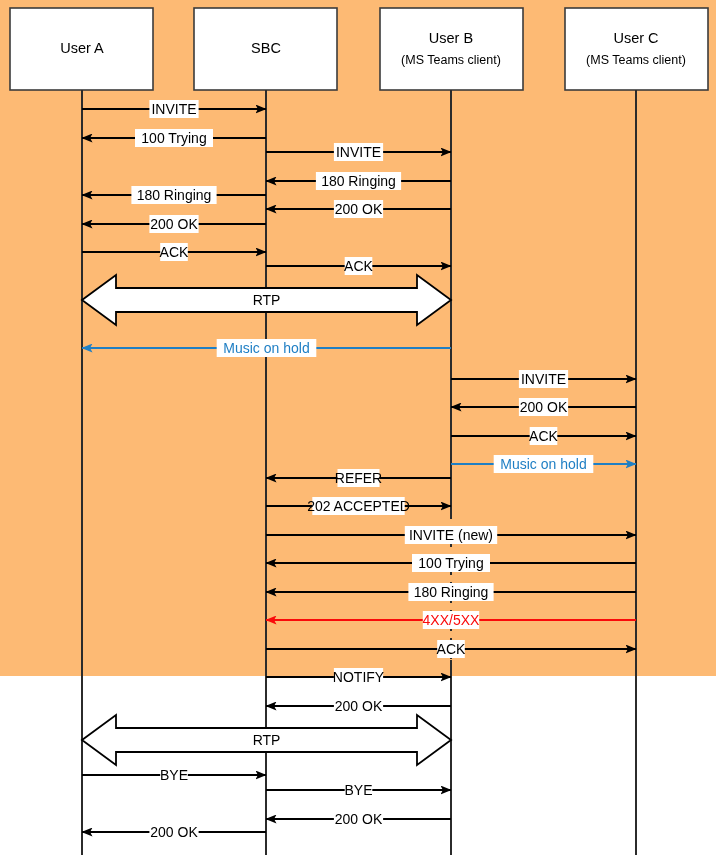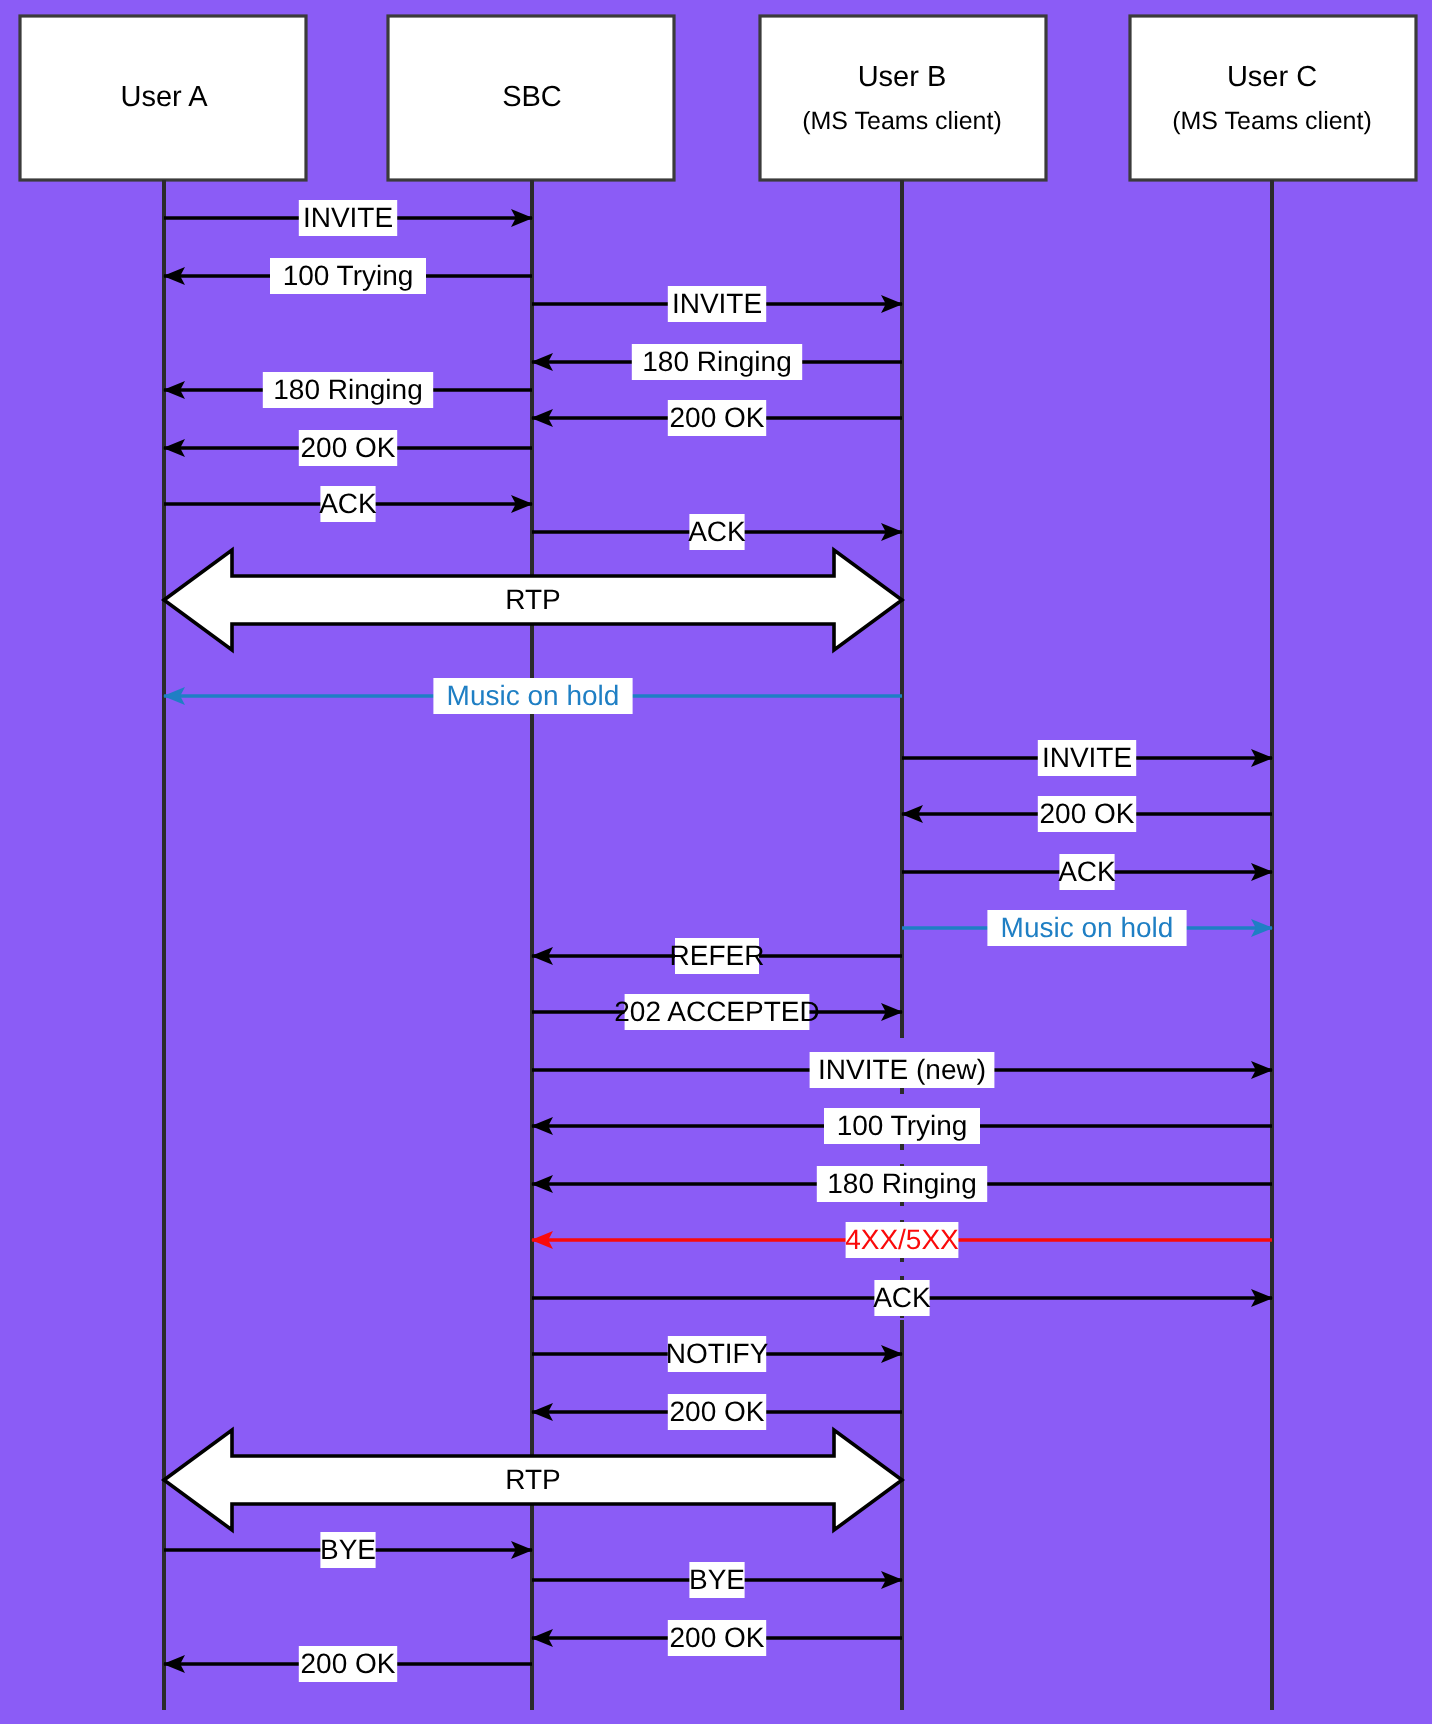--- a/index.html
+++ b/index.html
@@ -9,22 +9,22 @@
   }
   body {
     font-family: "Liberation Sans", sans-serif;
     width: 716px;
     height: 862px;
     overflow: hidden;
   }
   #diagram-root {
     position: relative;
     width: 716px;
-    height: 862px;
-    background: #8b5cf6;
+    height: 676px;
+    background: #fdba74;
   }
   svg.seq {
     display: block;
     width: 716px;
     height: 862px;
   }
   .lifeline-box {
     fill: #ffffff;
     stroke: #3b3b3b;
     stroke-width: 1.6;

